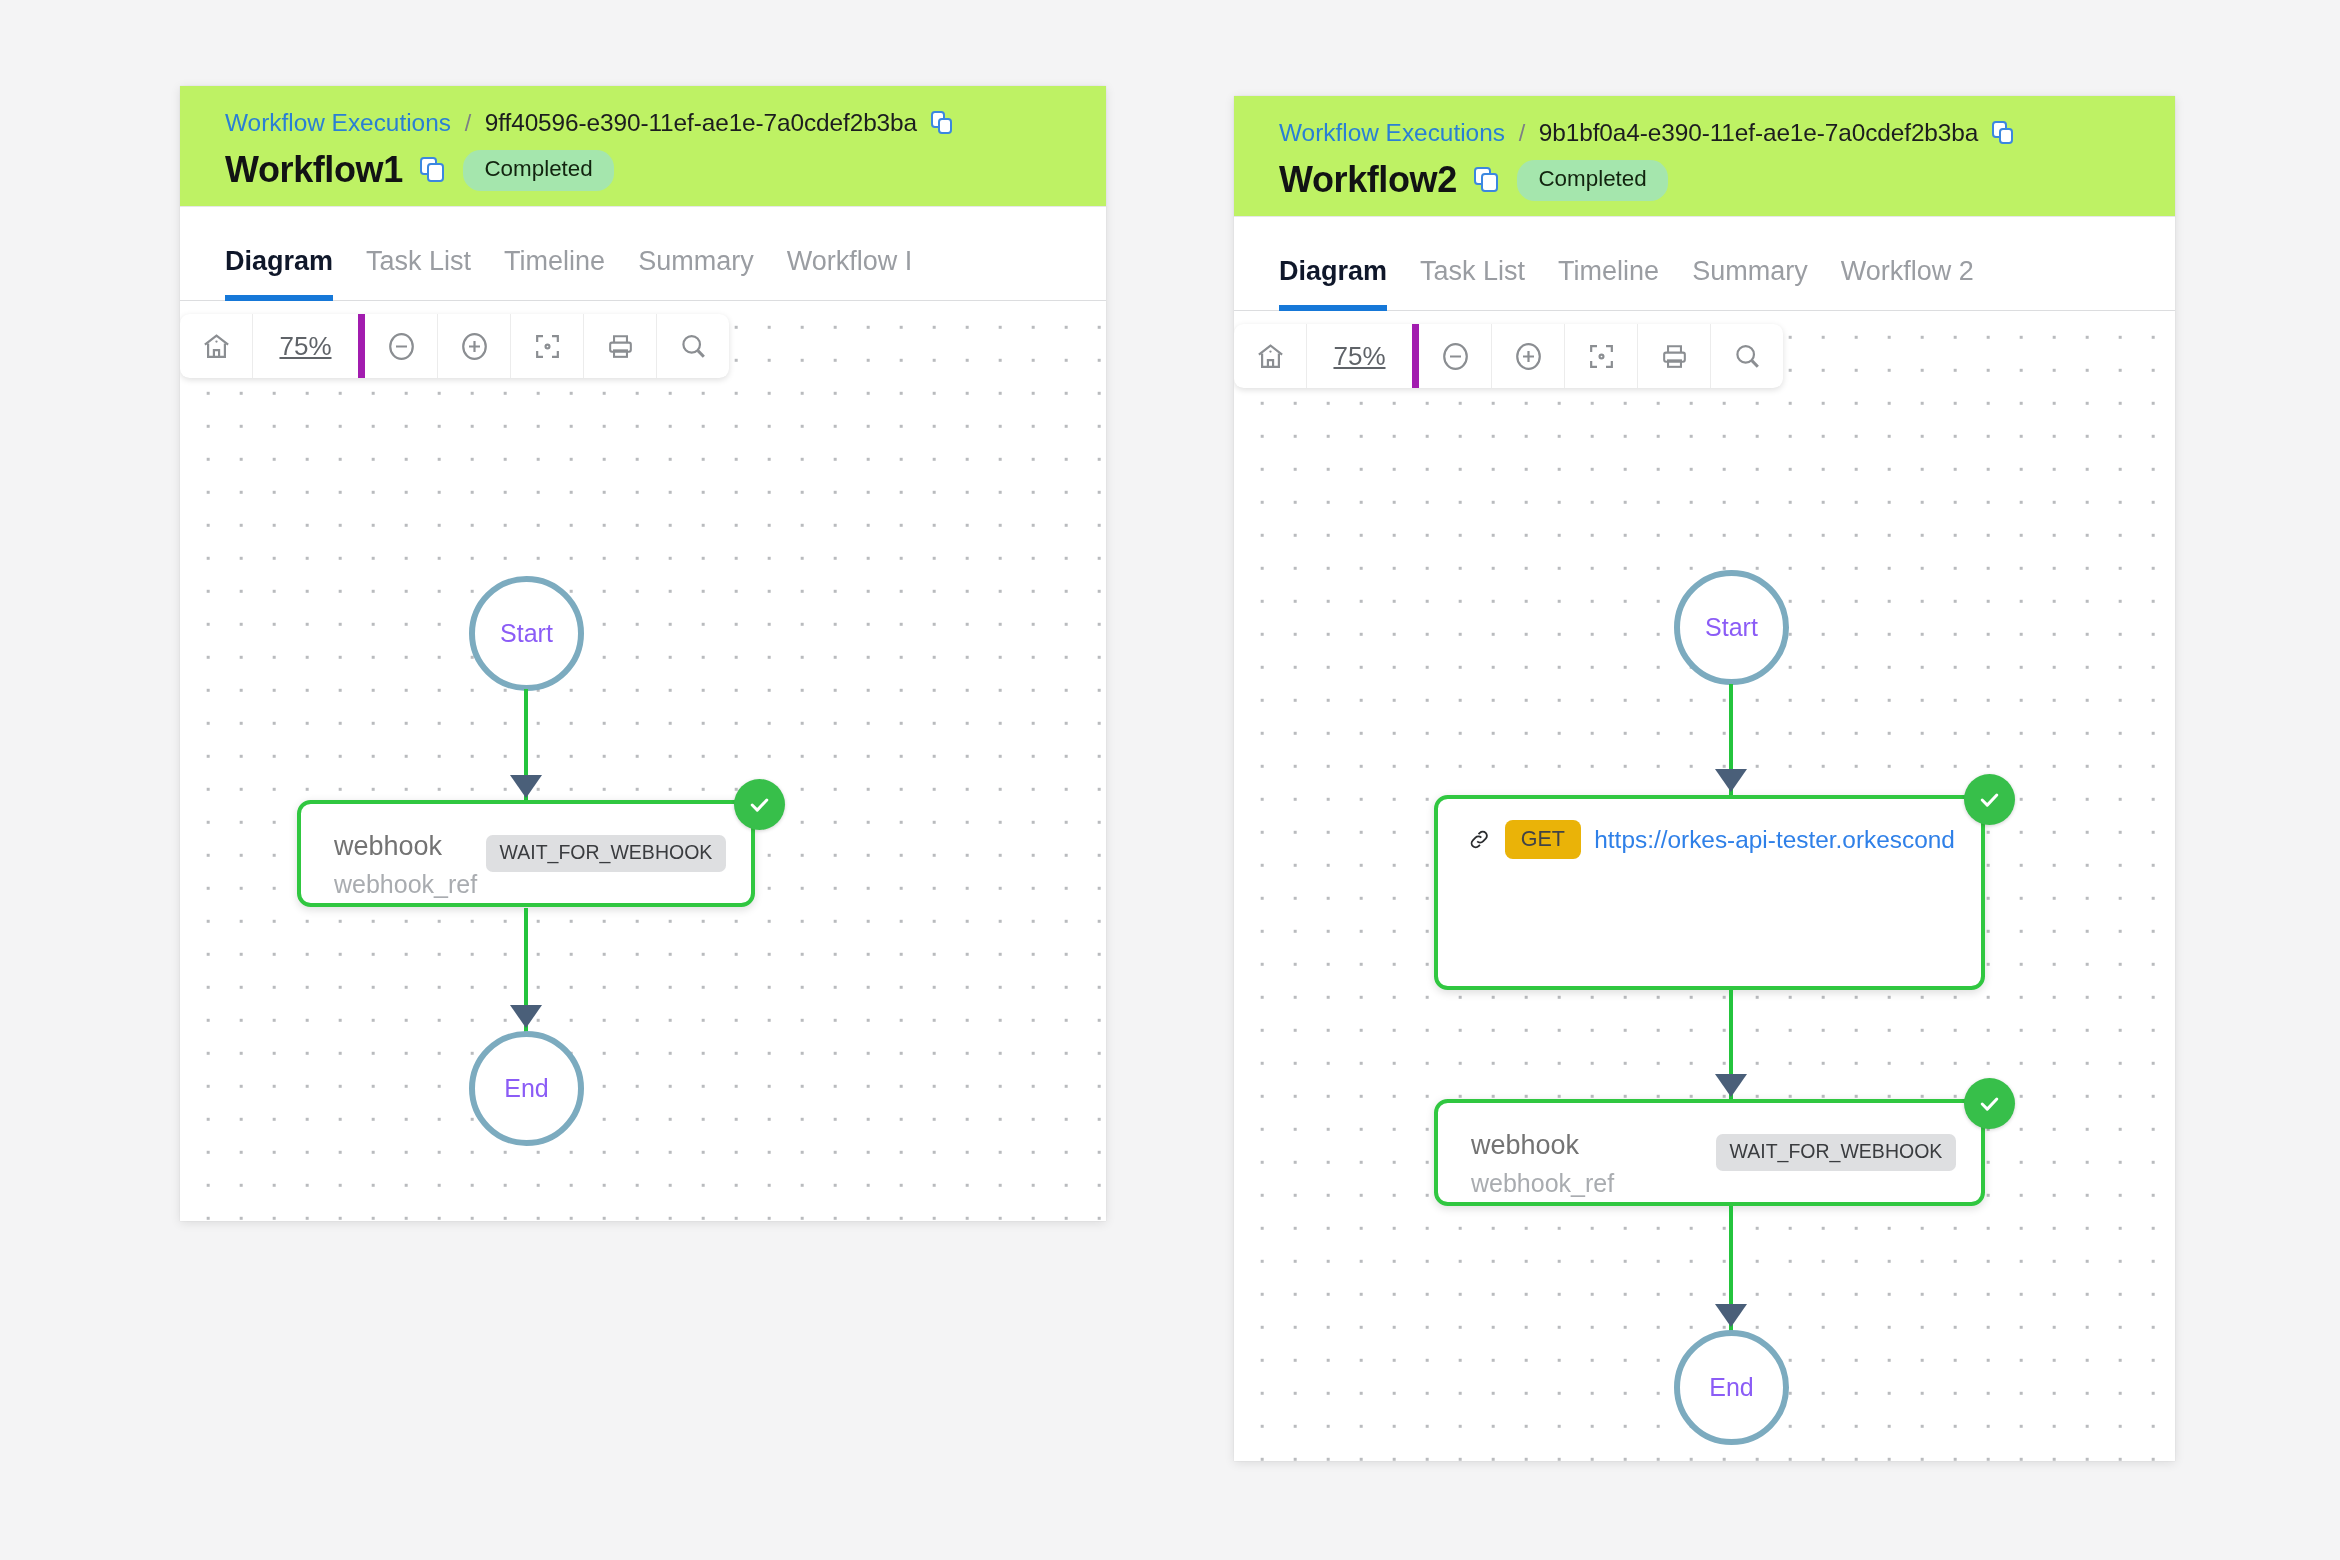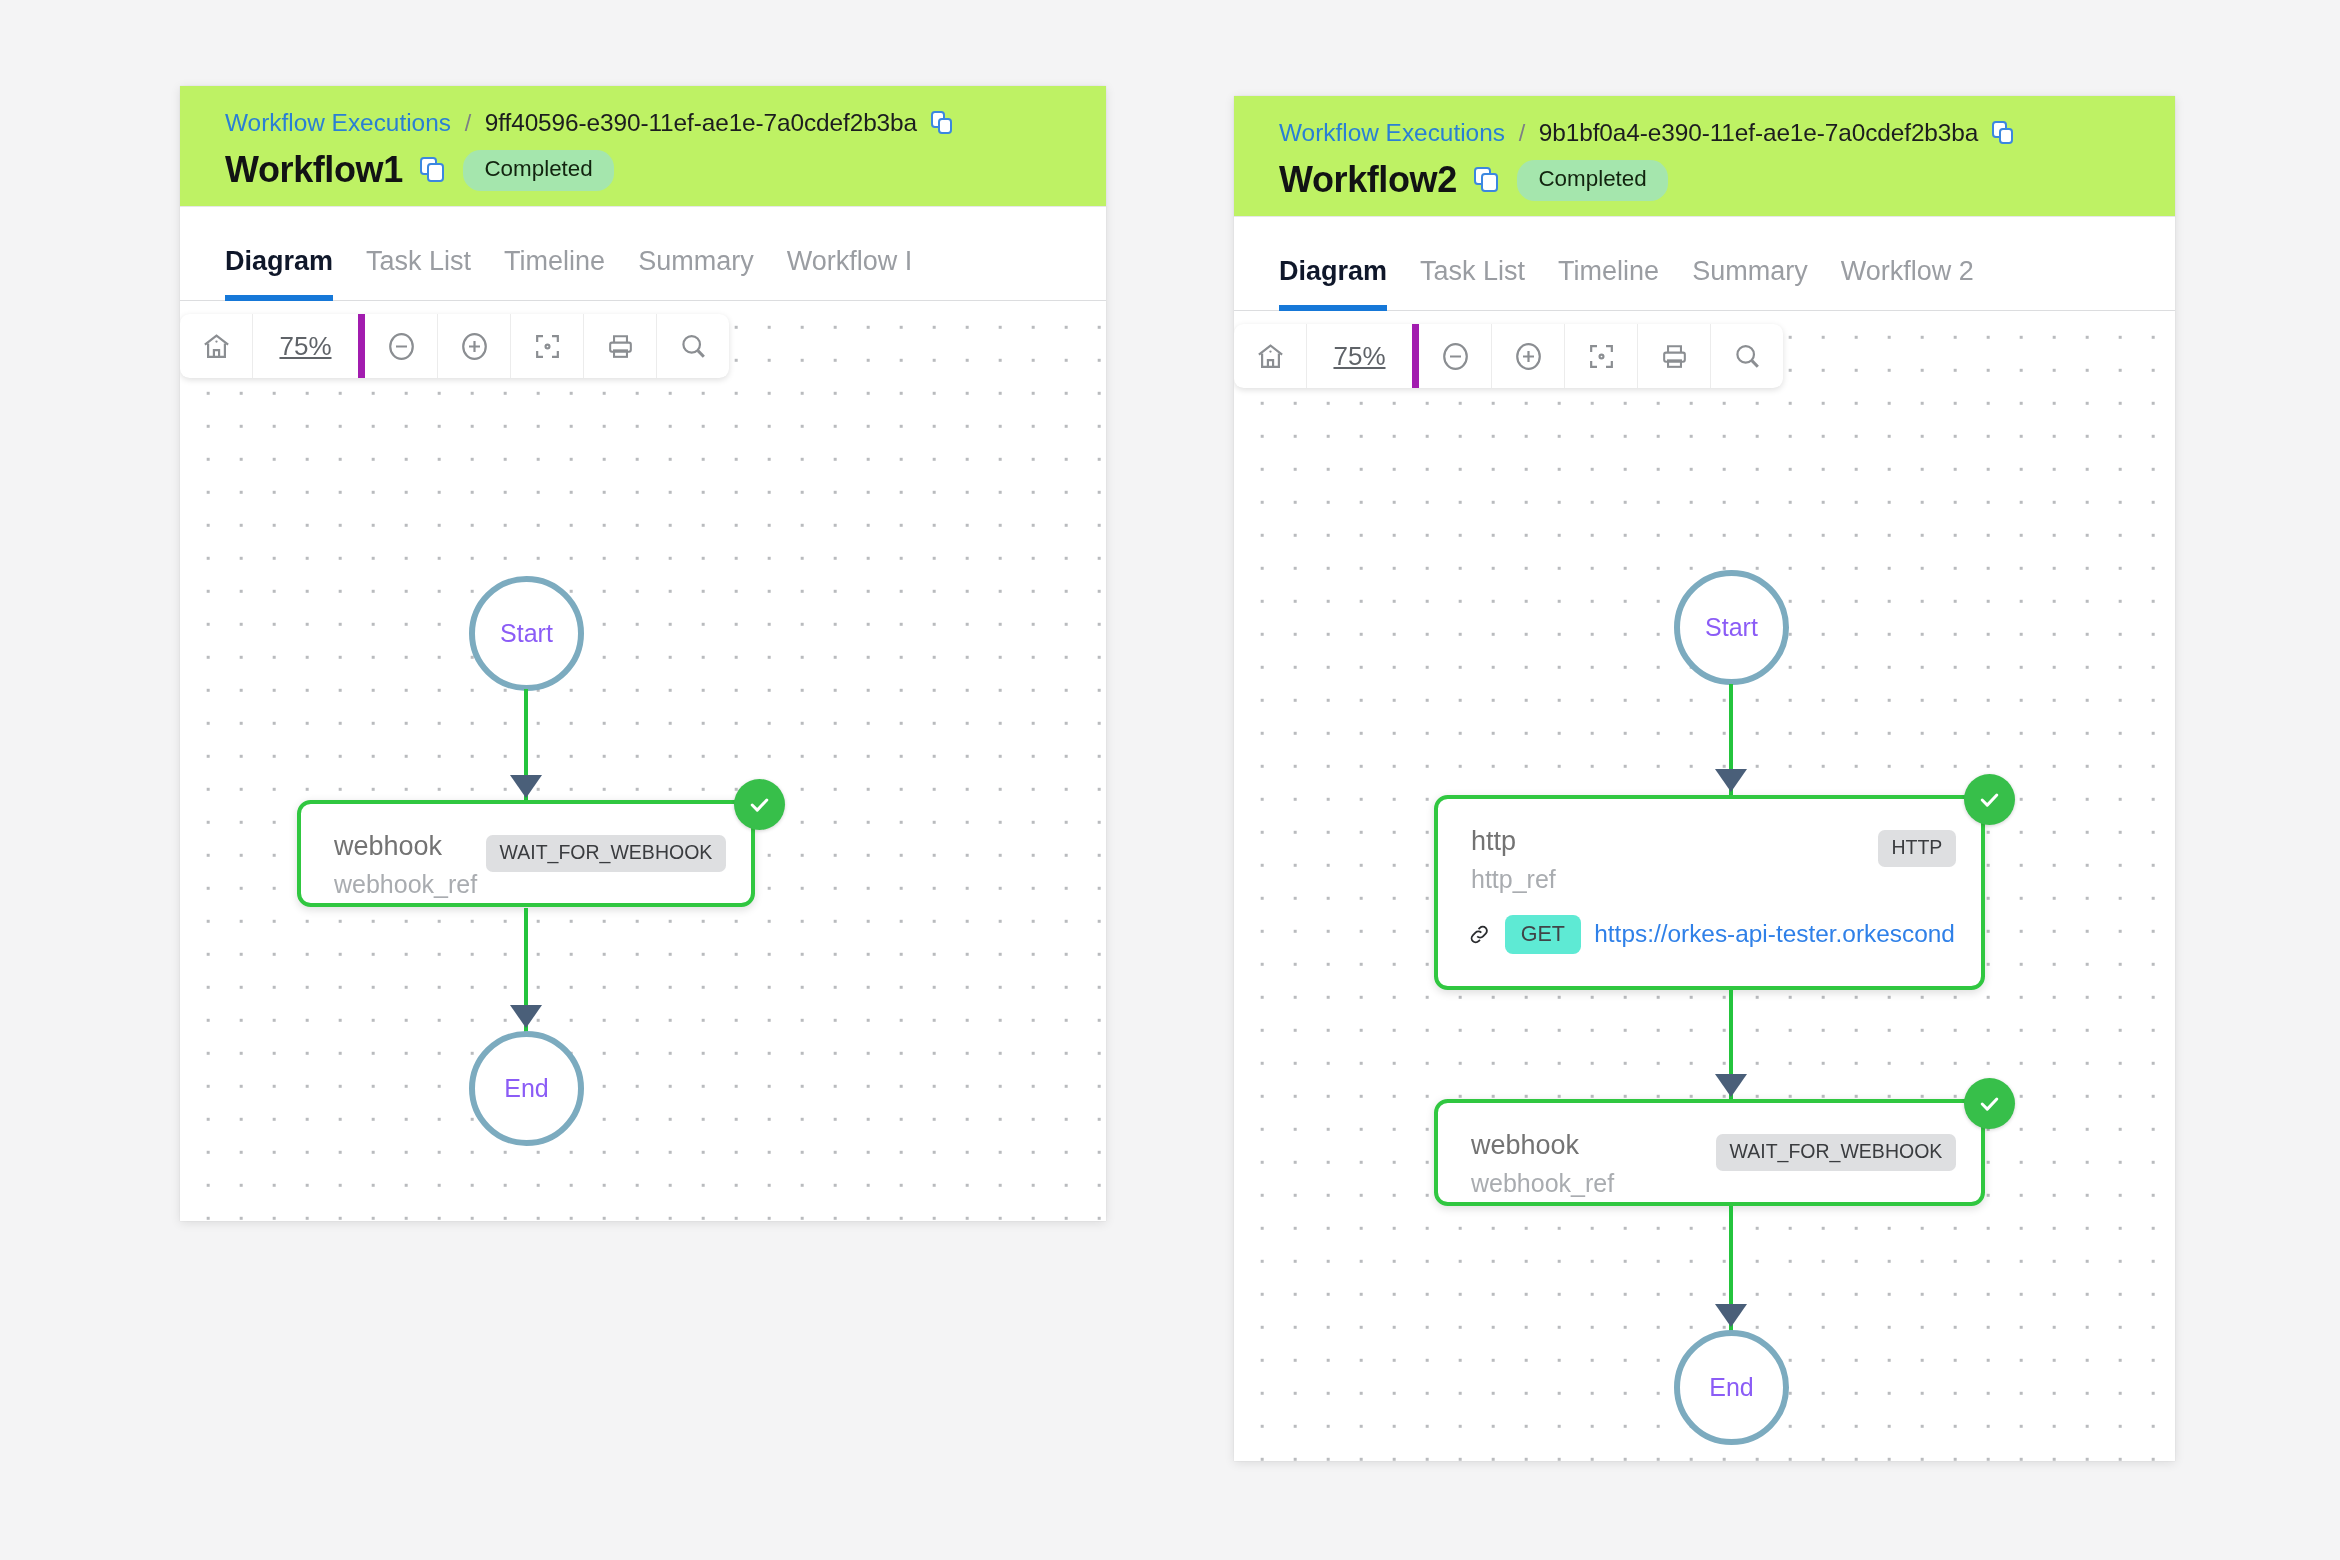--- a/index.html
+++ b/index.html
@@ -171,21 +171,21 @@
     background: #37bf4a;
     display: flex; align-items: center; justify-content: center;
     box-shadow: 0 1px 3.9px rgba(0,0,0,0.18);
     z-index: 4;
   }
   .url-row {
     display: flex; align-items: center; gap: 13.7px;
     padding: 21.5px 25px 0 29px;
   }
   .method-chip {
-    background: #5eead4; color: #404347;
+    background: #eab308; color: #404347;
     border-radius: 7.8px; padding: 8.8px 15.6px;
     font-size: 21.5px; line-height: 1;
   }
   .url-text {
     font-size: 24.4px; color: #2f80e8;
     white-space: nowrap; overflow: hidden;
   }
 </style>
 </head>
 <body>
@@ -381,27 +381,20 @@
       <div class="graph">
 
         <div class="circle-node" style="left:440px; top:259px;">
           <span>Start</span>
         </div>
 
         <div class="edge" style="left:495px; top:373px; height:113px;"></div>
         <div class="arrow" style="left:481px; top:458px;"></div>
 
         <div class="task-node" style="left:200px; top:484px; width:551px; height:195px;">
-          <div class="node-row">
-            <div>
-              <div class="node-name">http</div>
-              <div class="node-ref">http_ref</div>
-            </div>
-            <div class="type-chip">HTTP</div>
-          </div>
           <div class="url-row">
             <svg width="27" height="27" viewBox="0 0 24 24" fill="none" stroke="#2a2c2f" stroke-width="1.8">
               <path d="M10 13.8a4 4 0 0 0 5.7 0l2.6-2.6a4 4 0 0 0-5.7-5.7l-1.3 1.3"></path>
               <path d="M14 10.2a4 4 0 0 0-5.7 0l-2.6 2.6a4 4 0 0 0 5.7 5.7l1.3-1.3"></path>
             </svg>
             <span class="method-chip">GET</span>
             <span class="url-text">https://orkes-api-tester.orkescondu…</span>
           </div>
           <div class="status-badge" style="left:526px; top:-25px;">
             <svg width="27" height="27" viewBox="0 0 24 24" fill="none" stroke="#ffffff" stroke-width="2.6" stroke-linecap="round" stroke-linejoin="round">

